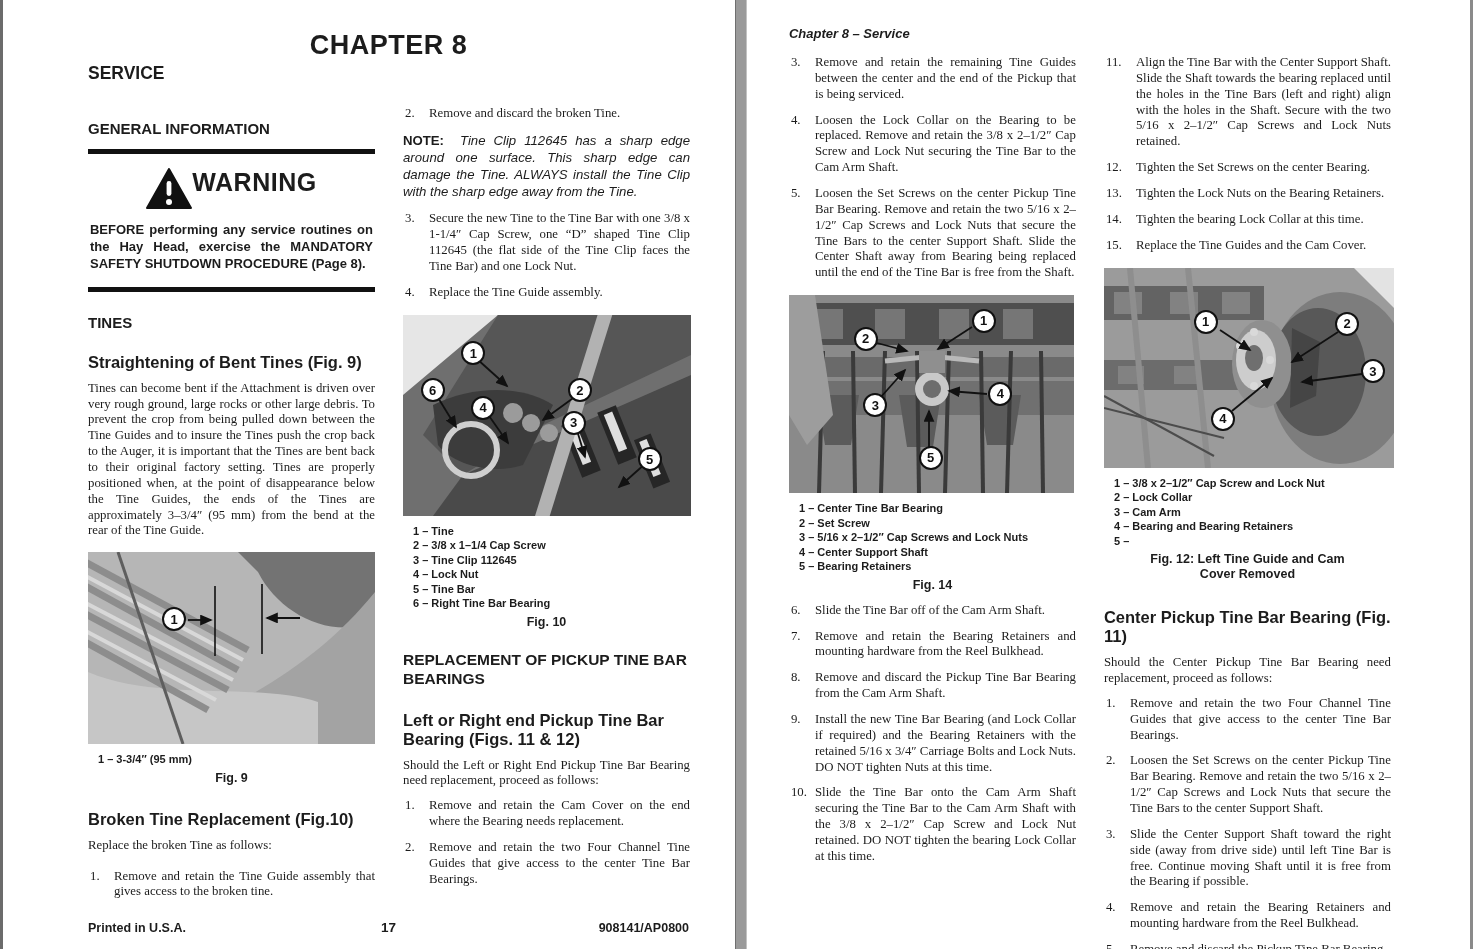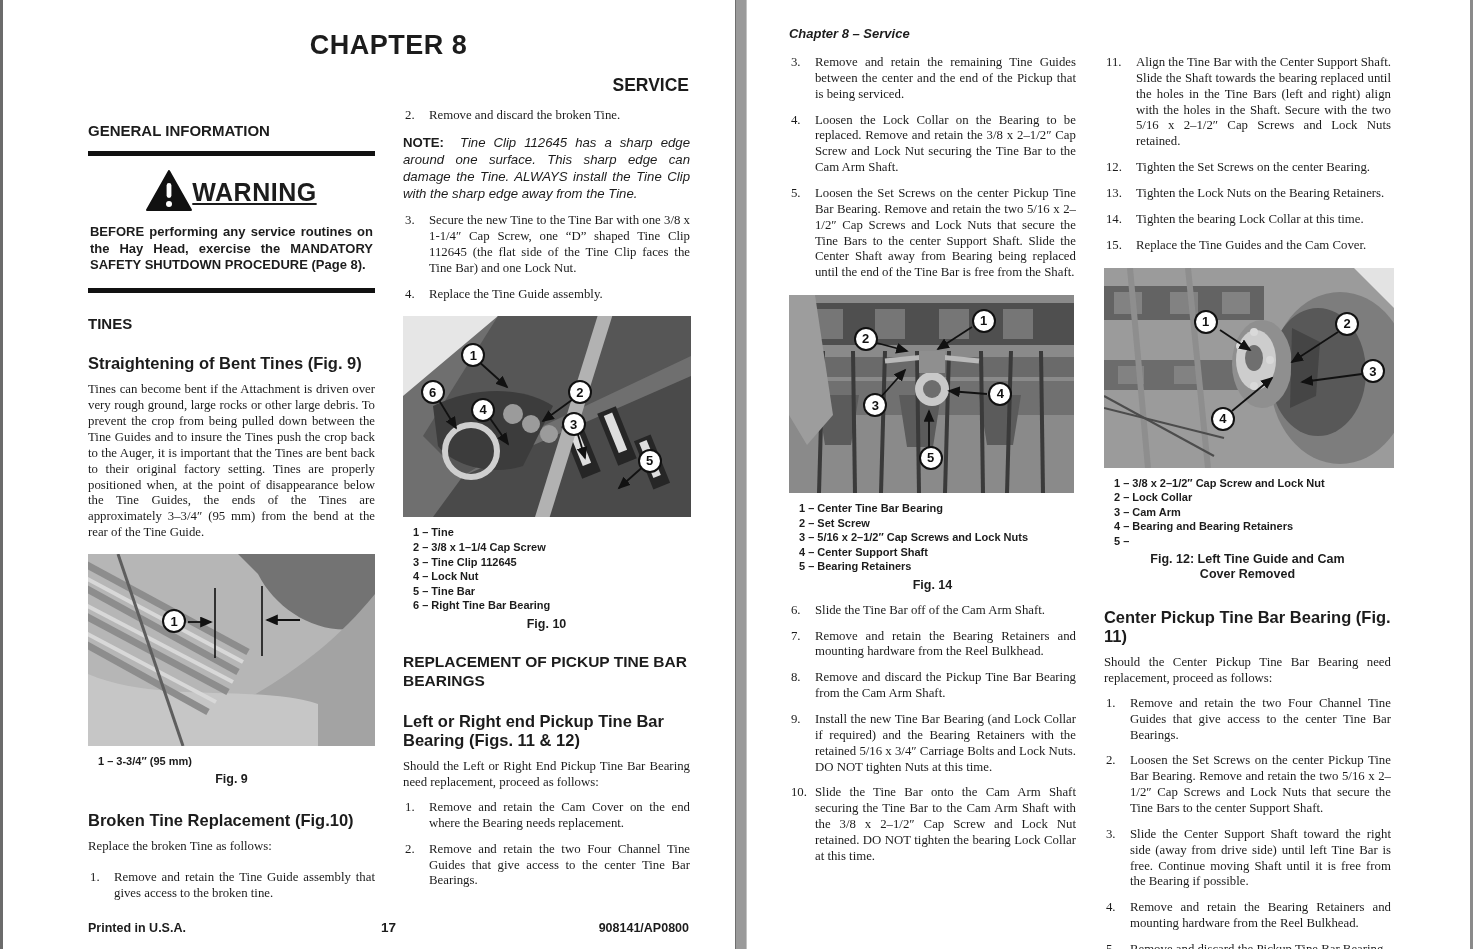--- a/index.html
+++ b/index.html
@@ -11,36 +11,36 @@
   .edge.r{width:3px;background:#8a8a8a;}
   .gutter{width:10px;background:#9a9a9a;border-left:1px solid #6f6f6f;border-right:1px solid #c2c2c2;}
   .page{box-sizing:border-box;display:flex;flex-direction:column;background:#fff;}
   .p17{width:732px;padding:30px 46px 14px 85px;}
   .p18{width:725px;padding:20px 51px 14px 42px;}
   .cols{display:flex;gap:28px;}
   .col{width:287px;display:flex;flex-direction:column;}
 
   
   .chap-title{font:bold 27px "Liberation Sans",sans-serif;text-align:center;letter-spacing:.5px;}
-  .chap-sub{font:bold 17.5px "Liberation Sans",sans-serif;text-align:right;margin-top:14px;}
+  .chap-sub{font:bold 17.5px "Liberation Sans",sans-serif;text-align:left;margin-top:2px;}
   .runhead{font:bold italic 13px "Liberation Sans",sans-serif;margin:6px 0 14px;}
   .h-caps{font:bold 15px "Liberation Sans",sans-serif;margin:14px 0 8px;}
   .h-sub{font:bold 16.5px "Liberation Sans",sans-serif;line-height:1.15;margin:14px 0 9px;}
   .body-p{font-size:12.8px;line-height:1.24;text-align:justify;margin:0 0 9px;}
   .intro{font-size:12.8px;line-height:1.24;margin:0 0 15px;}
   ol.steps{list-style:none;margin:0;padding:0;}
   ol.steps li{display:flex;font-size:12.8px;line-height:1.24;margin:0 0 10px;}
   ol.steps .num{width:24px;flex:0 0 24px;padding-left:2px;}
   ol.steps .txt{flex:1;text-align:justify;}
   .note{font:italic 13.2px "Liberation Sans",sans-serif;line-height:1.3;text-align:justify;margin:0 0 11px;}
   .note .nlab{font-style:normal;font-weight:bold;}
   .note .und{}
 
   .rule{height:5px;background:#111;margin:4px 0;}
-  .warnhead{display:flex;align-items:center;justify-content:center;gap:0;margin:10px 0 8px;text-decoration:underline;}
+  .warnhead{display:flex;align-items:flex-start;justify-content:center;gap:0;margin:10px 0 8px;}
   .warnword{font:bold 25px "Liberation Sans",sans-serif;letter-spacing:.5px;}
   .warntext{font:bold 13px "Liberation Sans",sans-serif;line-height:1.3;text-align:justify;margin:0 2px 10px;}
 
   .figwrap{position:relative;margin:4px 0 6px;}
   .figwrap svg{display:block;}
   .callout{position:absolute;width:24px;height:24px;border-radius:50%;background:#fff;
            border:2px solid #111;box-sizing:border-box;display:flex;align-items:center;justify-content:center;
            font:bold 13px "Liberation Sans",sans-serif;color:#111;transform:translate(-50%,-50%);}
   .figlabels{font:bold 11px "Liberation Sans",sans-serif;line-height:1.32;margin:2px 0 0 10px;}
   .figlabels div{white-space:nowrap;}

